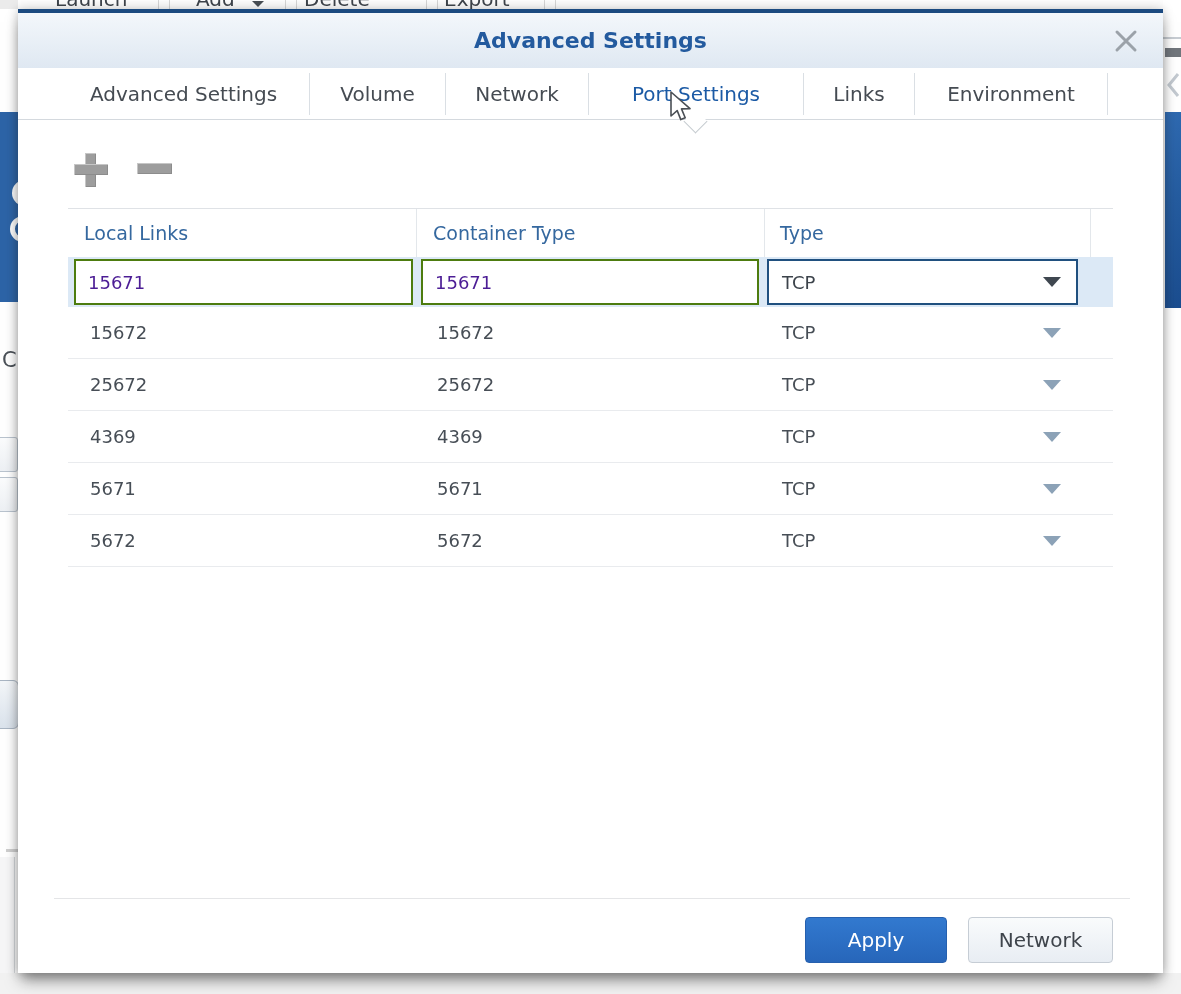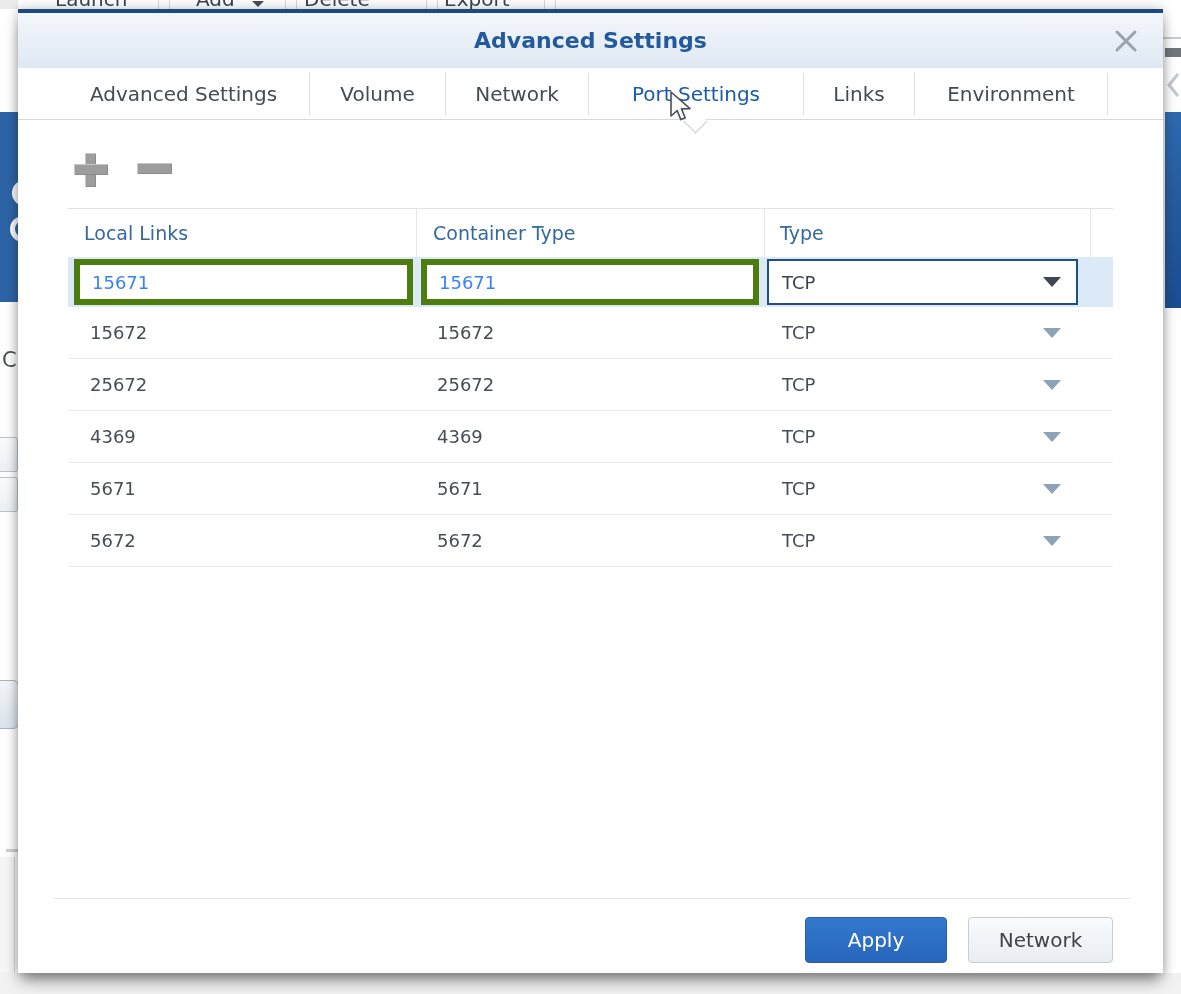--- a/index.html
+++ b/index.html
@@ -51,22 +51,22 @@
   
   .port-table{position:absolute;left:50px;top:199px;width:1045px;}
   .pt-header{height:48px;border-top:1px solid #dfe2e6;display:flex;align-items:center;font-size:19px;color:#35689f;}
   .pt-header .hc{height:100%;display:flex;align-items:center;box-sizing:border-box;border-right:1px solid #e3e7eb;}
   .hc.c1{width:349px;padding-left:16px;}
   .hc.c2{width:348px;padding-left:16px;}
   .hc.c3{width:326px;padding-left:15px;}
   .hc.c4{width:22px;border-right:none;}
 
   .row-edit{height:50px;background:#dce9f6;position:relative;}
-  .cell-input{position:absolute;top:2px;height:46px;box-sizing:border-box;background:#fff;border:6px solid #4d7c0f;
-              font-family:inherit;font-size:18px;color:#3b82f6;padding:0 0 0 12px;outline:none;}
+  .cell-input{position:absolute;top:2px;height:46px;box-sizing:border-box;background:#fff;border:2px solid #4d7c0f;
+              font-family:inherit;font-size:18px;color:#4c1d95;padding:0 0 0 12px;outline:none;}
   .in1{left:6px;width:339px;}
   .in2{left:353px;width:338px;}
   .dropdown{position:absolute;left:699px;top:2px;width:311px;height:46px;box-sizing:border-box;background:#fff;border:2px solid #20507f;
             display:flex;align-items:center;font-size:18px;color:#3c434b;padding-left:13px;cursor:pointer;}
   .dropdown .tri{margin-left:auto;margin-right:15px;width:0;height:0;border-left:9px solid transparent;border-right:9px solid transparent;border-top:10px solid #3f4750;}
 
   .row{height:52px;box-sizing:border-box;border-bottom:1px solid #e9ebee;display:flex;align-items:center;font-size:18px;color:#474e56;position:relative;cursor:default;}
   .row .rc1{width:349px;padding-left:22px;box-sizing:border-box;}
   .row .rc2{width:348px;padding-left:20px;box-sizing:border-box;}
   .row .rc3{padding-left:17px;box-sizing:border-box;}

